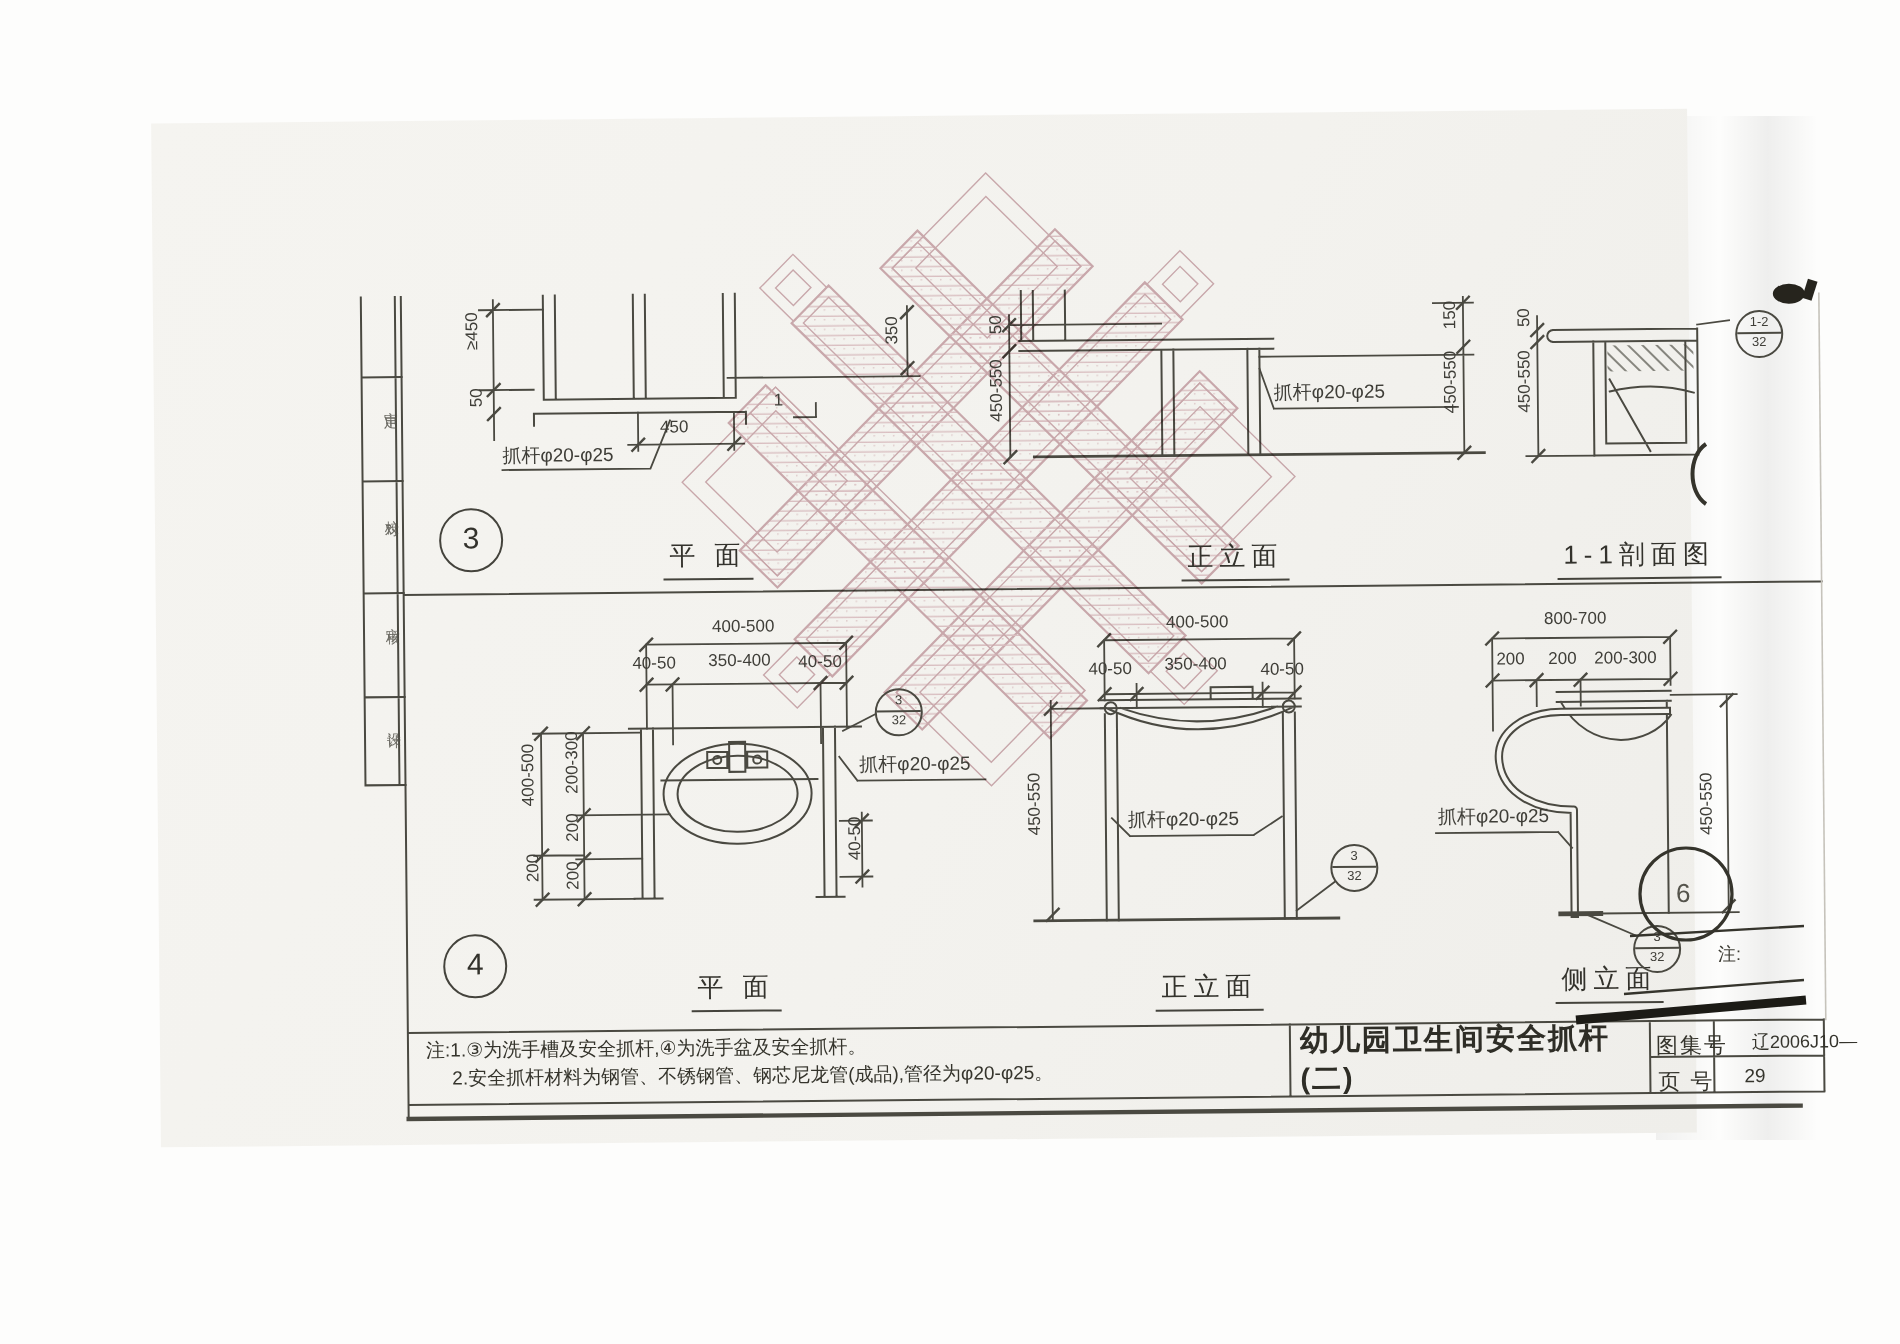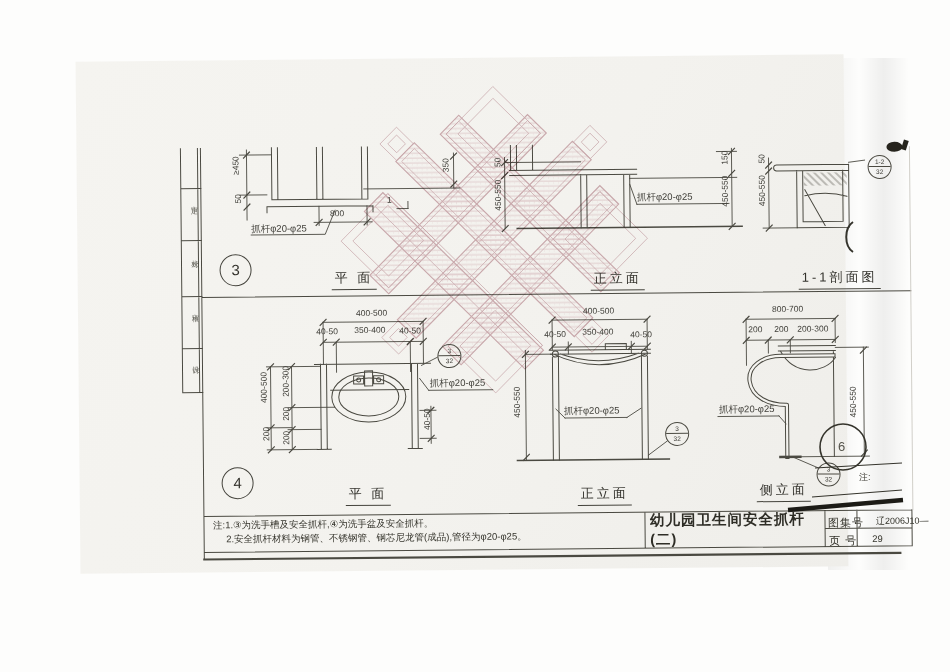--- a/index.html
+++ b/index.html
@@ -153,21 +153,21 @@
             <rect x="-26" y="171" width="18" height="18"></rect>
           <rect x="360" y="163" width="34" height="34"></rect>
             <rect x="368" y="171" width="18" height="18"></rect>
         </g>
       </svg>
     </div>
 
     <div id="overlay">
         <div class="ann r" style="left: 155px; top: 96px;">≥450</div>
         <div class="ann r" style="left: 157px; top: 134px;">50</div>
-        <div class="ann" style="left: 253px; top: 150px;">800</div>
+        <div class="ann" style="left: 253px; top: 150px;">450</div>
         <div class="ann r" style="left: 365px; top: 100px;">350</div>
         <div class="ann lbl" style="left: 174px; top: 164px;">抓杆φ20-φ25</div>
         <div class="ann" style="left: 310px; top: 137px;">1</div>
         <div class="ann r" style="left: 417px; top: 100px;">50</div>
         <div class="ann r" style="left: 417px; top: 122px;">450-550</div>
         <div class="ann lbl" style="left: 560px; top: 136px;">抓杆φ20-φ25</div>
         <div class="ann r" style="left: 644px; top: 95px;">150</div>
         <div class="ann r" style="left: 644px; top: 120px;">450-550</div>
         <div class="ann r" style="left: 681px; top: 99px;">50</div>
         <div class="ann r" style="left: 681px; top: 120px;">450-550</div>
@@ -189,24 +189,24 @@
         <div class="ann r" style="left: 434px; top: 329px;">450-550</div>
         <div class="ann lbl" style="left: 485px; top: 349px;">抓杆φ20-φ25</div>
         <div class="ann" style="left: 694px; top: 250px;">800-700</div>
         <div class="ann" style="left: 670px; top: 270px;">200</div>
         <div class="ann" style="left: 696px; top: 270px;">200</div>
         <div class="ann" style="left: 719px; top: 270px;">200-300</div>
         <div class="ann r" style="left: 770px; top: 332px;">450-550</div>
         <div class="ann lbl" style="left: 640px; top: 349px;">抓杆φ20-φ25</div>
         <div class="caption" style="left: 254px; top: 210px;">平 面</div>
         <div class="caption" style="left: 513px; top: 213px;">正立面</div>
-        <div class="caption" style="left: 701px; top: 214px; margin-left: 20px;">1-1剖面图</div>
+        <div class="caption" style="left: 701px; top: 214px;">1-1剖面图</div>
         <div class="caption" style="left: 266px; top: 426px;">平 面</div>
         <div class="caption" style="left: 498px; top: 428px;">正立面</div>
-        <div class="caption" style="left: 677px; top: 426px;">侧立面</div>
+        <div class="caption" style="left: 698px; top: 426px;">侧立面</div>
         <div class="figcircle" style="left: 142px; top: 194px;">3</div>
         <div class="figcircle" style="left: 142px; top: 407px;">4</div>
         <div class="bubble" style="left: 791px; top: 101px;">
           <span class="t">1-2</span>
           <span class="b">32</span>
         </div>
         <div class="bubble" style="left: 359px; top: 286px;">
           <span class="t">3</span>
           <span class="b">32</span>
         </div>

